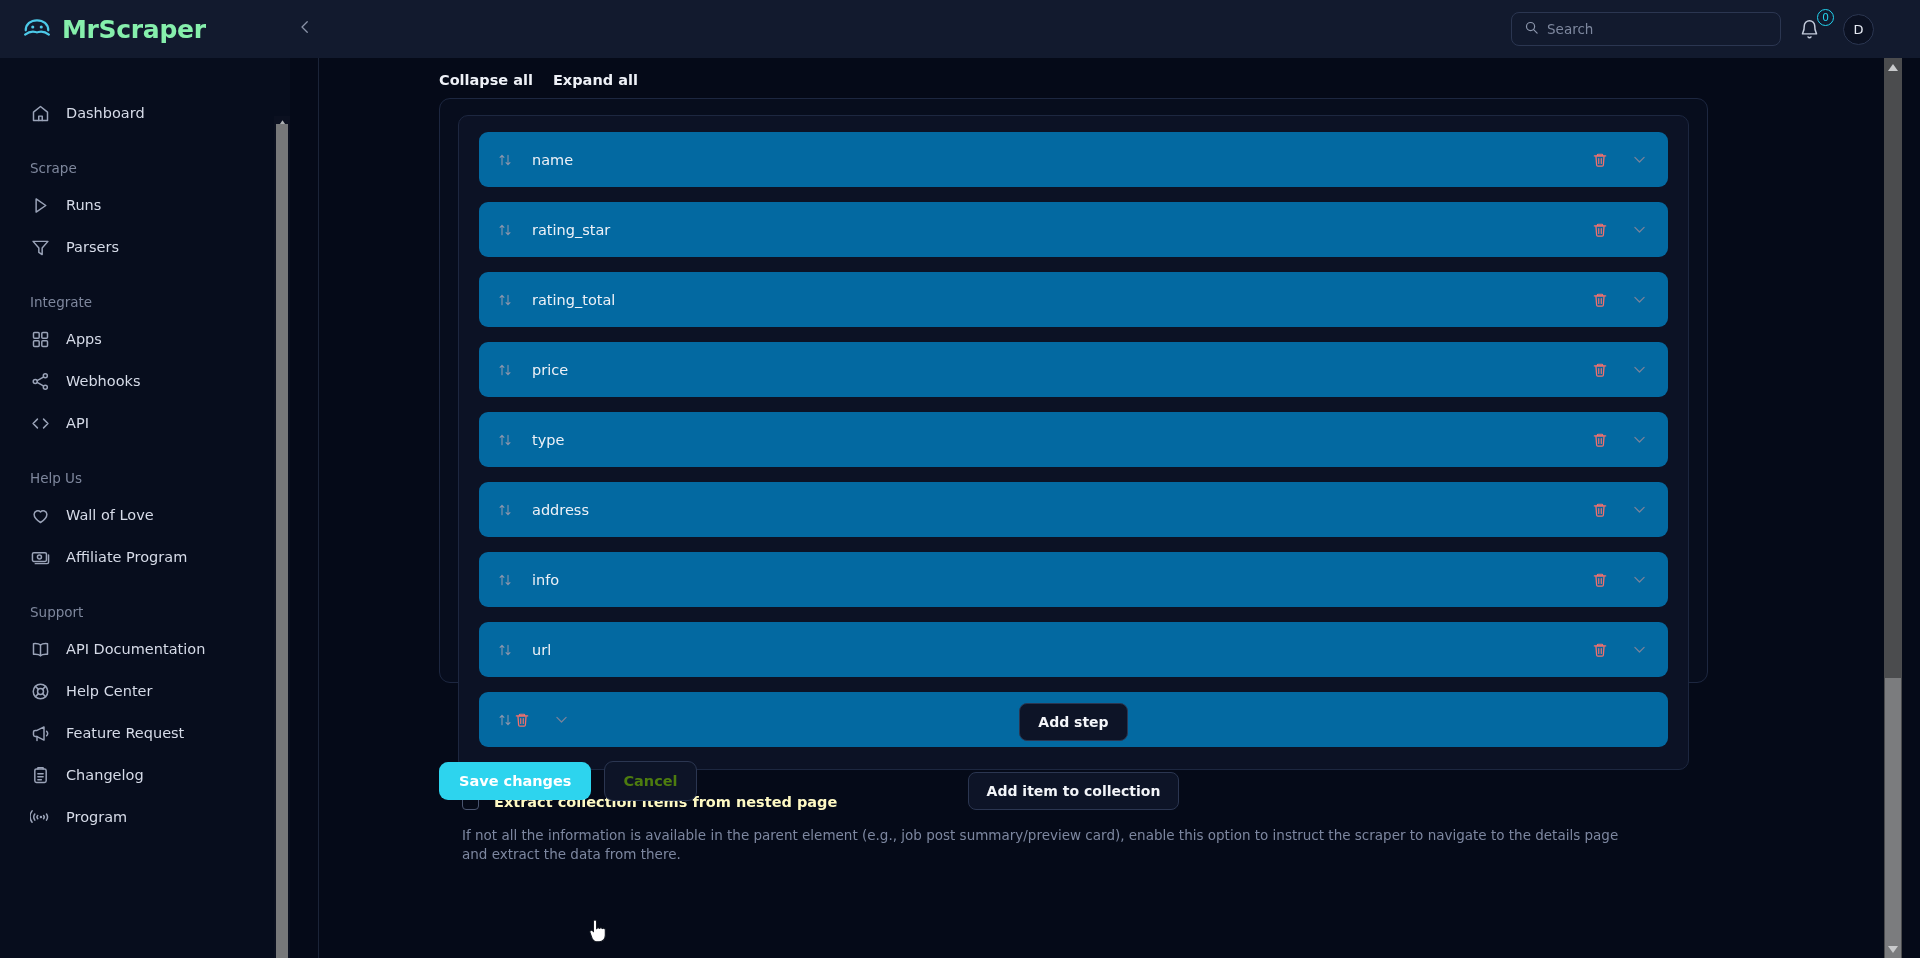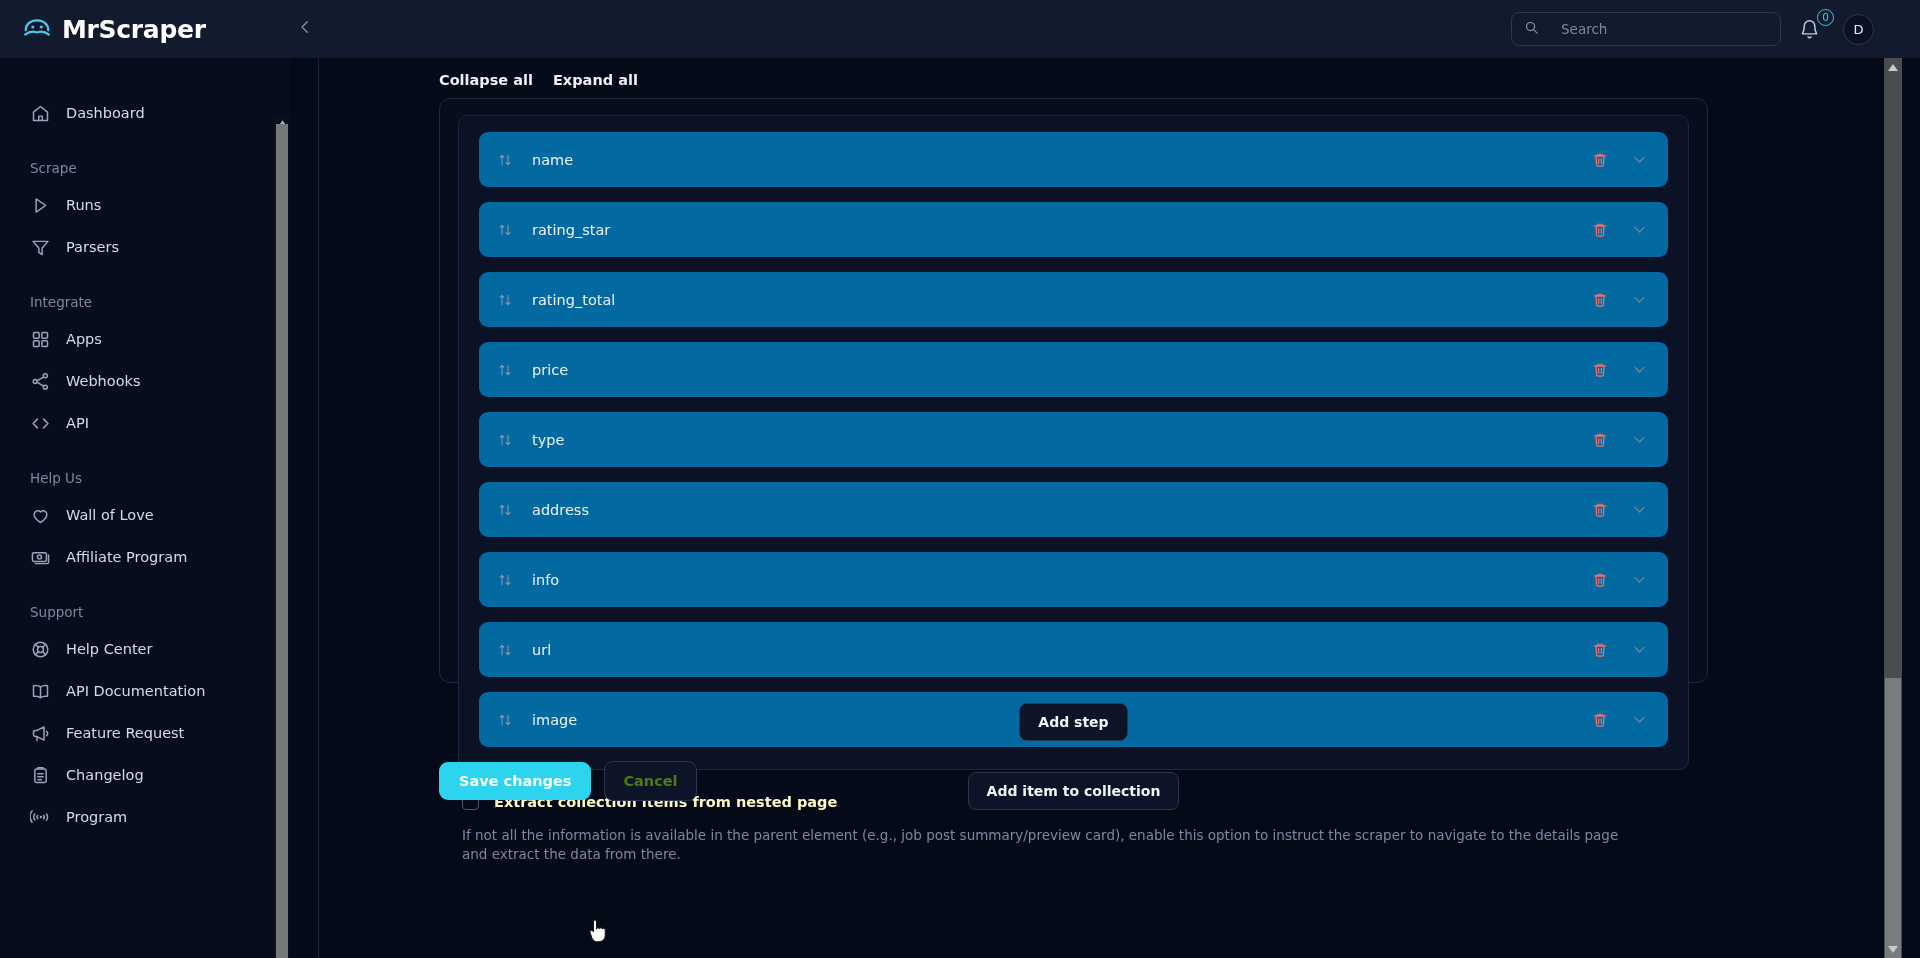--- a/index.html
+++ b/index.html
@@ -18,33 +18,33 @@
     display: flex; align-items: center;
     z-index: 30;
   }
   .brand {
     width: 290px; height: 58px;
     display: flex; align-items: center; gap: 10px;
     padding-left: 22px;
   }
   .brand-logo { width: 30px; height: 30px; display:block; }
   .brand-name {
-    color: #ffffff; font-size: 25px; font-weight: bold; letter-spacing: -0.3px;
+    color: #86efac; font-size: 25px; font-weight: bold; letter-spacing: -0.3px;
   }
   .collapse-btn {
     width: 30px; height: 30px; display:flex; align-items:center; justify-content:center;
     color: #8a93a8; cursor: pointer;
   }
   .topbar-right {
     margin-left: auto; display: flex; align-items: center; gap: 18px;
     padding-right: 46px;
   }
   .searchbox {
     width: 270px; height: 34px; border: 1px solid #2b3651; border-radius: 8px;
-    display: flex; align-items: center; gap: 22px; padding: 0 12px;
+    display: flex; align-items: center; gap: 8px; padding: 0 12px;
     background: transparent;
   }
   .searchbox svg { flex: none; }
   .search-input {
     background: transparent; border: none; outline: none;
     color: #cdd4e3; font-size: 13.5px; width: 100%;
     font-family: "DejaVu Sans", "Liberation Sans", sans-serif;
   }
   .search-input::placeholder { color: #7d879e; }
   .bell-wrap { position: relative; width: 26px; height: 30px; cursor:pointer; }
@@ -338,35 +338,35 @@
                 <circle cx="10.8" cy="11.5" r="2.3" stroke="#9aa3b8" stroke-width="1.7" fill="none" stroke-linecap="round" stroke-linejoin="round"></circle>
                 <path d="M21.2 9v8.4a1.6 1.6 0 0 1-1.6 1.6H6" stroke="#9aa3b8" stroke-width="1.7" fill="none" stroke-linecap="round" stroke-linejoin="round"></path>
               </svg>
             </span>
             <span>Affiliate Program</span>
           </div>
           <div class="nav-section">Support</div>
           <div class="nav-item">
             <span class="nav-ico">
               <svg width="21" height="21" viewBox="0 0 24 24">
+                <path d="M12 6.8C10.4 5.4 8 5 4 5.3v12.2c4-.3 6.4.1 8 1.5 1.6-1.4 4-1.8 8-1.5V5.3c-4-.3-6.4.1-8 1.5z" stroke="#9aa3b8" stroke-width="1.7" fill="none" stroke-linecap="round" stroke-linejoin="round"></path>
+                <path d="M12 6.8V19" stroke="#9aa3b8" stroke-width="1.7" fill="none" stroke-linecap="round" stroke-linejoin="round"></path>
+              </svg>
+            </span>
+            <span>API Documentation</span>
+          </div>
+          <div class="nav-item">
+            <span class="nav-ico">
+              <svg width="21" height="21" viewBox="0 0 24 24">
                 <circle cx="12" cy="12" r="8.3" stroke="#9aa3b8" stroke-width="1.7" fill="none" stroke-linecap="round" stroke-linejoin="round"></circle>
                 <circle cx="12" cy="12" r="3.4" stroke="#9aa3b8" stroke-width="1.7" fill="none" stroke-linecap="round" stroke-linejoin="round"></circle>
                 <path d="M6.1 6.1l3.5 3.5M14.4 14.4l3.5 3.5M17.9 6.1l-3.5 3.5M9.6 14.4l-3.5 3.5" stroke="#9aa3b8" stroke-width="1.7" fill="none" stroke-linecap="round" stroke-linejoin="round"></path>
               </svg>
             </span>
             <span>Help Center</span>
-          </div>
-          <div class="nav-item">
-            <span class="nav-ico">
-              <svg width="21" height="21" viewBox="0 0 24 24">
-                <path d="M12 6.8C10.4 5.4 8 5 4 5.3v12.2c4-.3 6.4.1 8 1.5 1.6-1.4 4-1.8 8-1.5V5.3c-4-.3-6.4.1-8 1.5z" stroke="#9aa3b8" stroke-width="1.7" fill="none" stroke-linecap="round" stroke-linejoin="round"></path>
-                <path d="M12 6.8V19" stroke="#9aa3b8" stroke-width="1.7" fill="none" stroke-linecap="round" stroke-linejoin="round"></path>
-              </svg>
-            </span>
-            <span>API Documentation</span>
           </div>
           <div class="nav-item">
             <span class="nav-ico">
               <svg width="21" height="21" viewBox="0 0 24 24">
                 <path d="M4 10.5v3a2 2 0 0 0 2 2h2l8 4V4.5l-8 4H6a2 2 0 0 0-2 2z" stroke="#9aa3b8" stroke-width="1.7" fill="none" stroke-linecap="round" stroke-linejoin="round"></path>
                 <path d="M8 15.5V20" stroke="#9aa3b8" stroke-width="1.7" fill="none" stroke-linecap="round" stroke-linejoin="round"></path>
                 <path d="M19 9.5a3.2 3.2 0 0 1 0 5" stroke="#9aa3b8" stroke-width="1.7" fill="none" stroke-linecap="round" stroke-linejoin="round"></path>
               </svg>
             </span>
             <span>Feature Request</span>
@@ -608,21 +608,20 @@
                   </span>
                 </span>
               </div>
               <div class="field-row">
                 <span class="drag-ico">
                   <svg width="16" height="16" viewBox="0 0 24 24" fill="none">
                     <path d="M7.5 19V5M7.5 5L4.6 8M7.5 5l2.9 3" stroke="#8c96ac" stroke-width="1.6" stroke-linecap="round" stroke-linejoin="round"></path>
                     <path d="M16.5 5v14M16.5 19l2.9-3M16.5 19l-2.9-3" stroke="#8c96ac" stroke-width="1.6" stroke-linecap="round" stroke-linejoin="round"></path>
                   </svg>
                 </span>
-                <span class="field-name">image</span>
                 <span class="row-actions">
                   <span class="trash-ico">
                     <svg width="18" height="18" viewBox="0 0 24 24" fill="none">
                       <path d="M4.5 6.5h15" stroke="#f2716d" stroke-width="1.8" stroke-linecap="round"></path>
                       <path d="M9.5 4.3h5a1 1 0 0 1 1 1v1.2h-7V5.3a1 1 0 0 1 1-1z" stroke="#f2716d" stroke-width="1.6"></path>
                       <path d="M6.6 6.5l.9 12.2a1.6 1.6 0 0 0 1.6 1.5h5.8a1.6 1.6 0 0 0 1.6-1.5l.9-12.2" stroke="#f2716d" stroke-width="1.7" stroke-linejoin="round"></path>
                       <path d="M10.3 10v6.6M13.7 10v6.6" stroke="#f2716d" stroke-width="1.5" stroke-linecap="round"></path>
                     </svg>
                   </span>
                   <span class="chev-ico">

